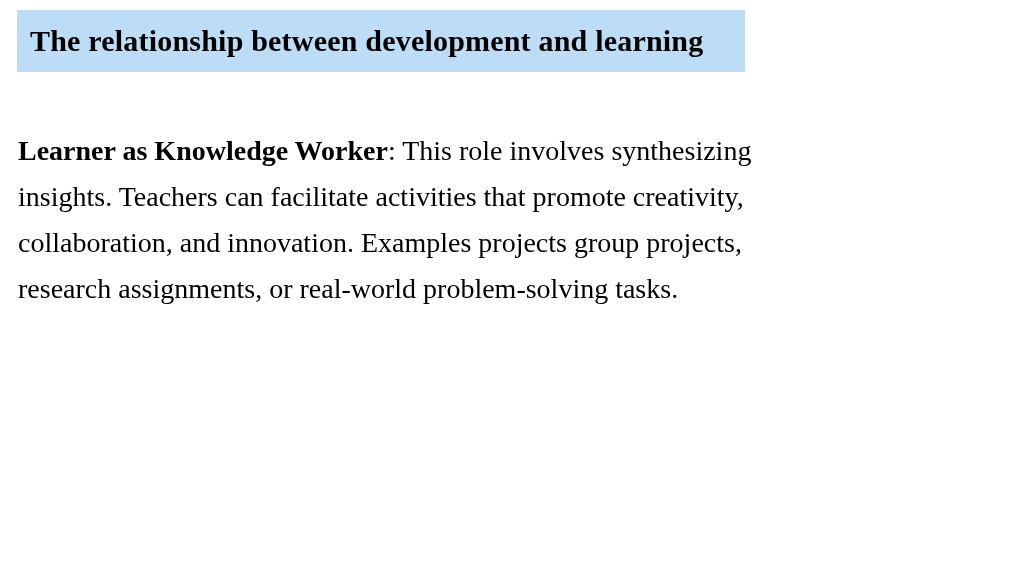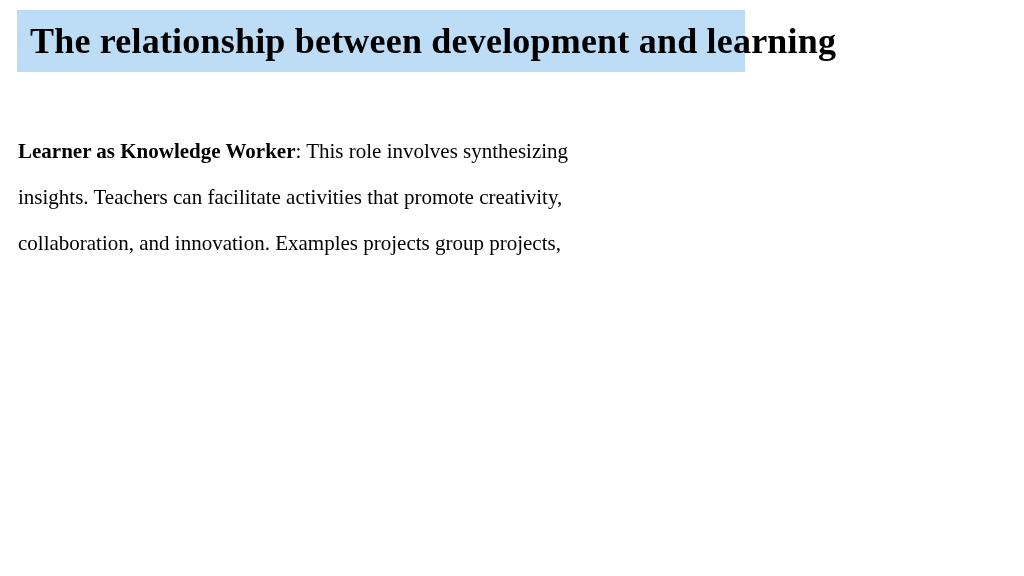--- a/index.html
+++ b/index.html
@@ -26,33 +26,33 @@
     top: 10px;
     width: 728px;
     height: 62px;
     background: #bdddf6;
     display: flex;
     align-items: center;
     box-sizing: border-box;
     padding-left: 13px;
   }
   .title-text {
-    font-size: 36px;
+    font-size: 30px;
     font-weight: bold;
     letter-spacing: 0.2px;
     white-space: nowrap;
   }
   .body-block {
     position: absolute;
     left: 18px;
     top: 128px;
     width: 760px;
   }
   .body-line {
-    font-size: 21px;
+    font-size: 28px;
     line-height: 46px;
     white-space: nowrap;
   }
   .lead-bold {
     font-weight: bold;
   }
 </style>
 </head>
 <body>
 
@@ -61,15 +61,16 @@
   <div class="title-bar">
     <span class="title-text">The relationship between development and learning</span>
   </div>
 
   <div class="body-block">
     <div class="body-line">
       <span class="lead-bold">Learner as Knowledge Worker</span><span>: This role involves synthesizing</span>
     </div>
     <div class="body-line">insights. Teachers can facilitate activities that promote creativity,</div>
     <div class="body-line">collaboration, and innovation. Examples projects group projects,</div>
+    <div class="body-line">research assignments, or real-world problem-solving tasks.</div>
   </div>
 
 </div>
 
 </body></html>

